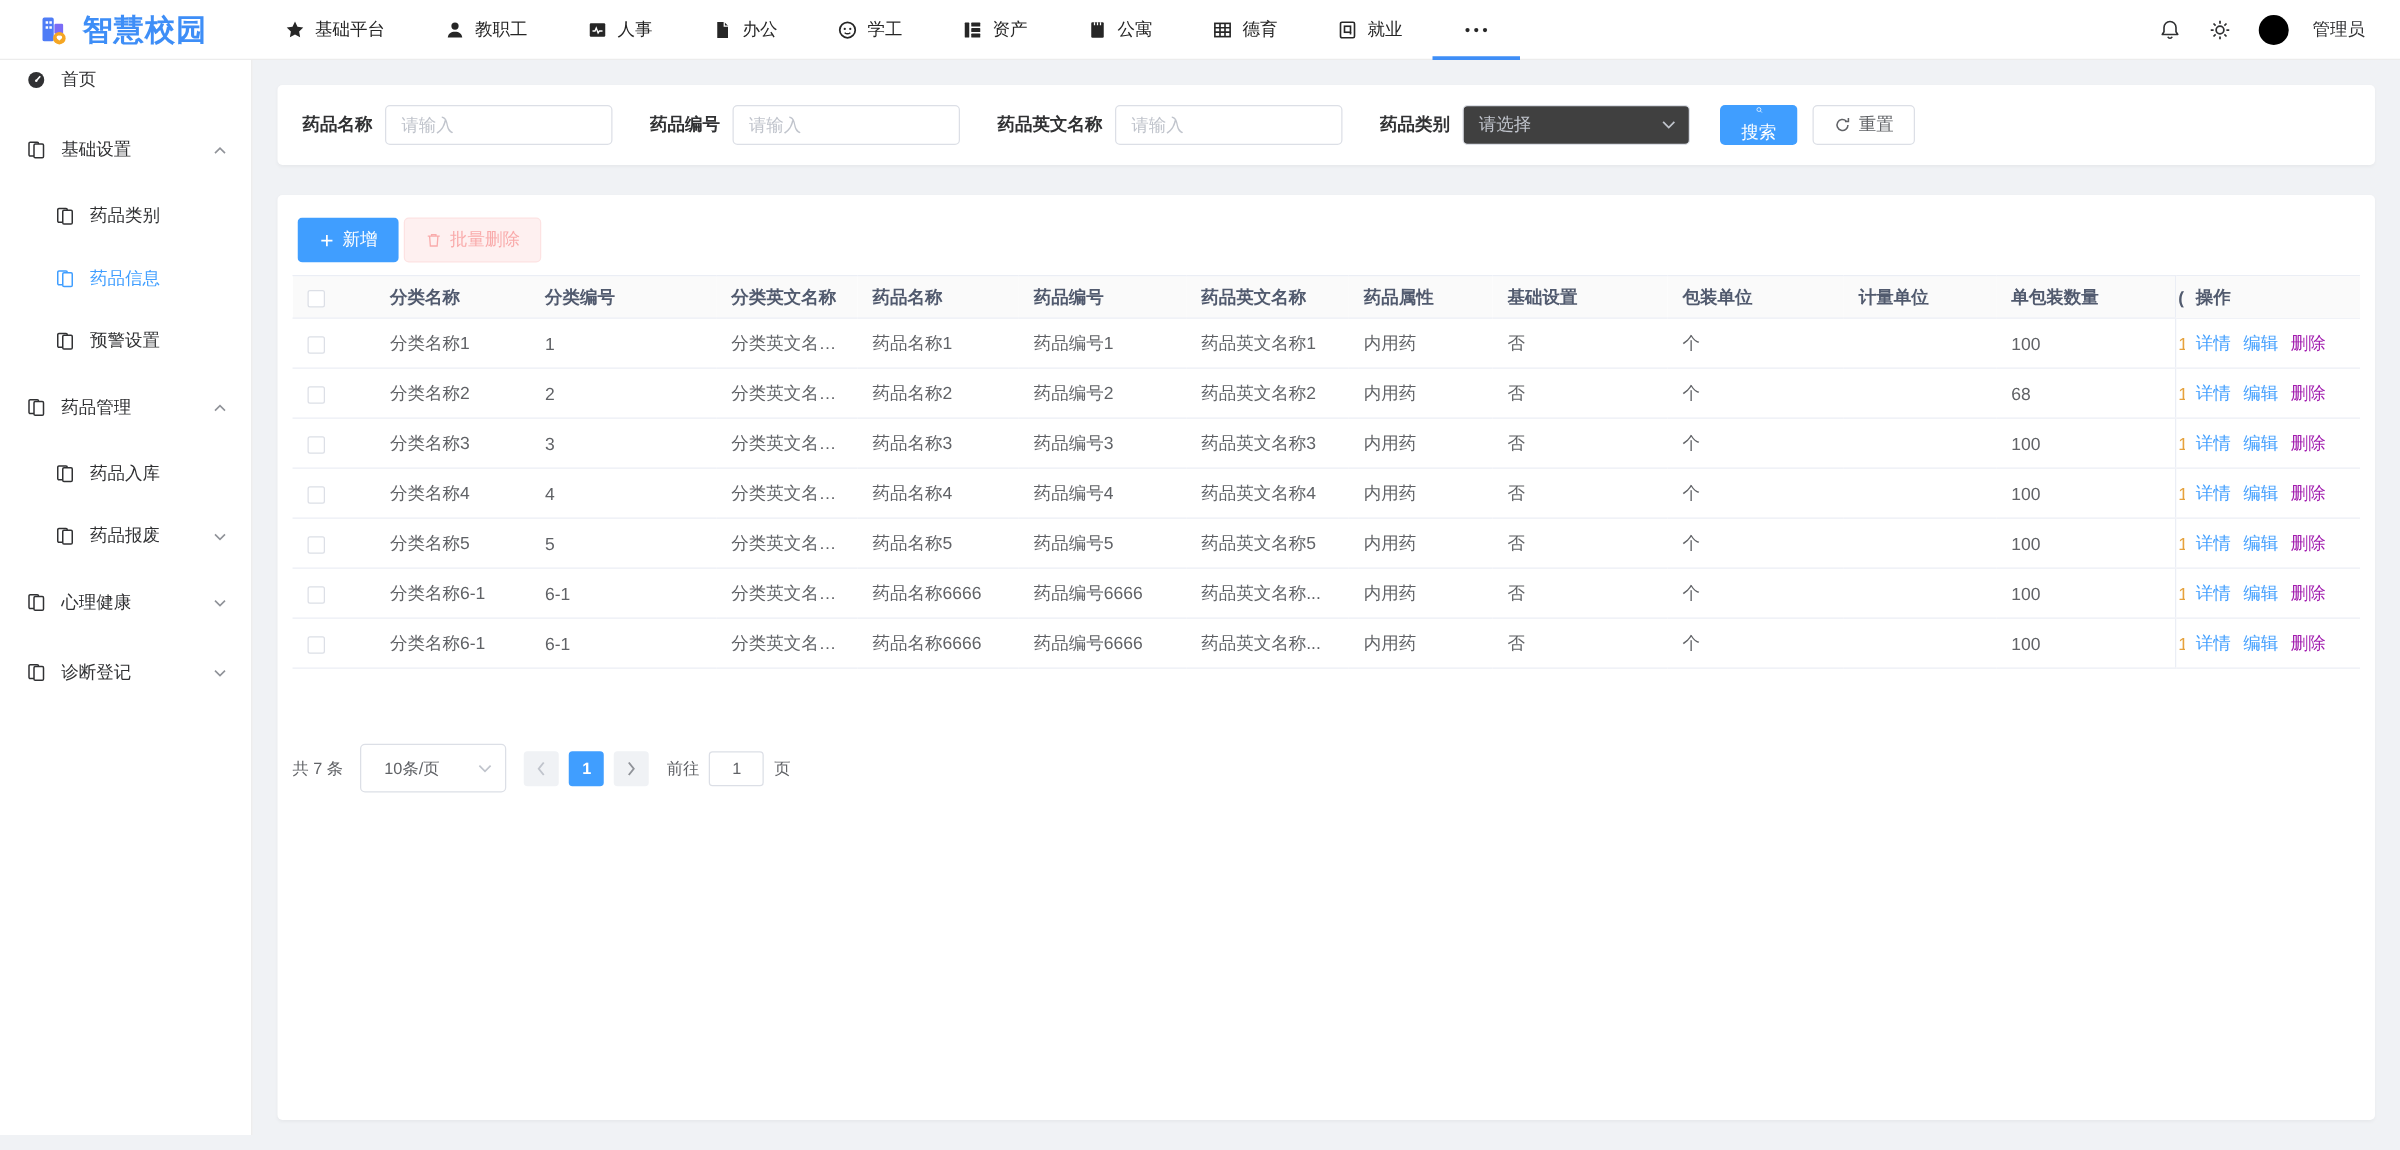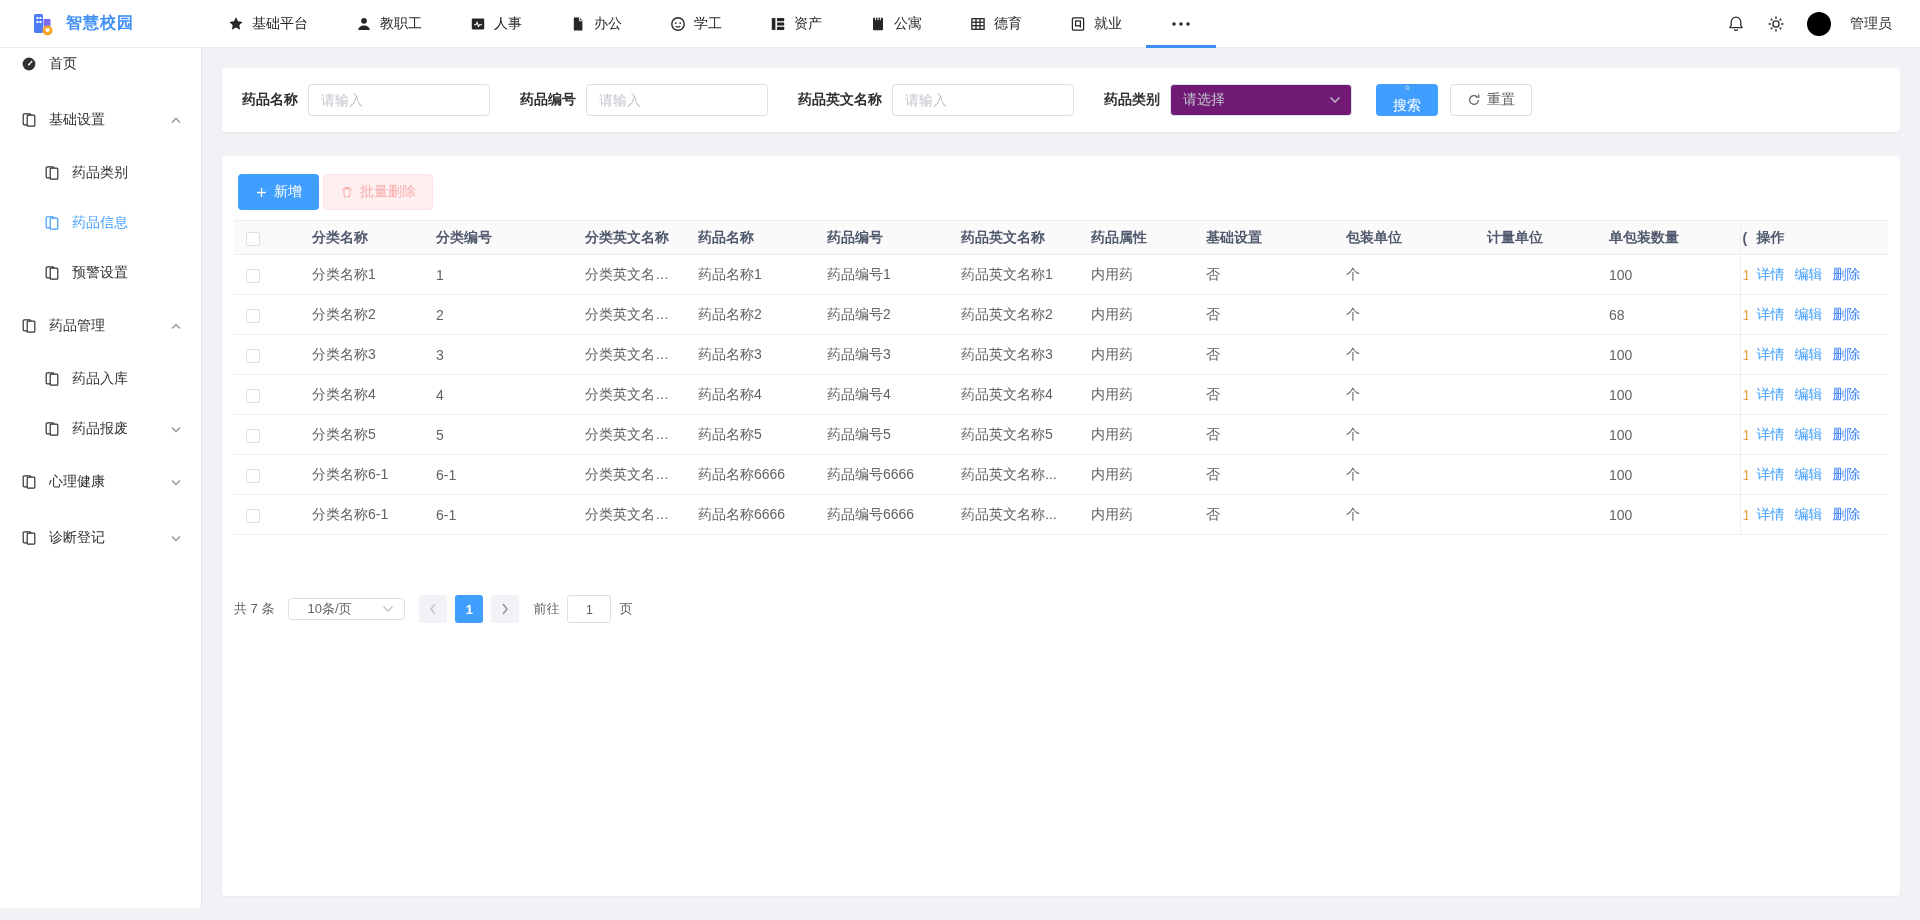--- a/index.html
+++ b/index.html
@@ -1,21 +1,21 @@
 <!DOCTYPE html>
 <html><head>
 <meta charset="utf-8">
 <style>
   * { margin:0; padding:0; box-sizing:border-box; }
   html,body { width:1920px; height:920px; overflow:hidden; font-family:"Liberation Sans","DejaVu Sans",sans-serif; font-size:14px; color:#303133; background:#f0f2f5; }
 
   
   .header { position:absolute; left:0; top:0; width:1920px; height:48px; background:#fff; border-bottom:1px solid #ececec; display:flex; align-items:center; z-index:30; }
   .logo { display:flex; align-items:center; gap:10px; width:202px; padding-left:30px; }
-  .logo-title { font-size:16px; font-weight:bold; color:#3e8ef7; letter-spacing:1px; white-space:nowrap; }
+  .logo-title { font-size:24px; font-weight:bold; color:#3e8ef7; letter-spacing:1px; white-space:nowrap; }
   .topnav { display:flex; align-items:center; height:48px; margin-left:2px; }
   .topnav-item { display:flex; align-items:center; gap:8px; height:48px; padding:0 24px; cursor:pointer; color:#262626; white-space:nowrap; border-bottom:3px solid transparent; padding-top:3px; }
   .topnav-item svg { flex:0 0 auto; }
   .topnav-item.active { border-bottom-color:#3e8ef7; }
   .header-right { margin-left:auto; display:flex; align-items:center; gap:22px; padding-right:28px; color:#303133; }
   .avatar { width:24px; height:24px; border-radius:50%; background:#000; }
   .user-wrap { display:flex; align-items:center; gap:19px; cursor:pointer; }
   .hicon { display:flex; cursor:pointer; color:#303133; }
 
   
@@ -29,21 +29,21 @@
   .chev { color:#909399; display:flex; }
 
   
   .main { position:absolute; left:202px; top:48px; width:1718px; height:872px; background:#f0f2f5; overflow:hidden; }
   .card { background:#fff; border-radius:4px; box-shadow:0 1px 3px rgba(0,0,0,0.04); }
   .filter-card { margin:20px 20px 0; height:64px; display:flex; align-items:center; padding:0 20px; }
   .f-group { display:flex; align-items:center; margin-right:30px; }
   .f-label { font-weight:bold; color:#303133; margin-right:10px; white-space:nowrap; }
   .f-input { width:182px; height:32px; border:1px solid #dcdfe6; border-radius:4px; padding:0 12px; font-size:14px; color:#606266; outline:none; font-family:inherit; }
   .f-input::placeholder { color:#c0c4cc; }
-  .f-select { width:182px; height:32px; border:1px solid #dcdfe6; border-radius:4px; padding:0 10px 0 12px; display:flex; align-items:center; justify-content:space-between; color:#c0c4cc; cursor:pointer; background:#701a75; }
+  .f-select { width:182px; height:32px; border:1px solid #dcdfe6; border-radius:4px; padding:0 10px 0 12px; display:flex; align-items:center; justify-content:space-between; color:#c0c4cc; cursor:pointer; background:#404040; }
   .btn { display:inline-flex; align-items:center; justify-content:center; gap:6px; height:32px; border-radius:4px; border:1px solid transparent; cursor:pointer; font-size:14px; padding:0 16px; white-space:nowrap; }
   .btn-primary { background:#409eff; color:#fff; }
   .btn-plain { background:#fff; border-color:#dcdfe6; color:#606266; }
   .btn-danger-disabled { background:#fef0f0; border-color:#fde2e2; color:#f9abab; cursor:not-allowed; }
   .btn-search { margin-left:24px;flex-direction:column; }
   .btn-reset { margin-left:12px; }
 
   .table-card { margin:24px 20px 0; height:740px; padding:18px 12px 0; position:relative; }
   .toolbar { display:flex; align-items:center; gap:4px; margin-left:4px; height:36px; }
   .toolbar .btn { height:36px; }
@@ -52,24 +52,24 @@
   .grid th, .grid td { text-align:left; padding:0 12px; border-bottom:1px solid #ebeef5; overflow:hidden; white-space:nowrap; text-overflow:ellipsis; font-weight:normal; }
   .grid thead th { height:34px; background:#fafafa; color:#515a6e; font-weight:bold; font-size:14px; }
   .grid tbody td { height:40px; color:#606266; font-size:14px; }
   .c-check { text-align:center; }
   .checkbox { display:inline-block; width:14px; height:14px; border:1px solid #dcdfe6; border-radius:2px; background:#fff; vertical-align:middle; cursor:pointer; }
   .c-op { position:relative; border-left:1px solid #ebeef5; box-shadow:-10px 0 10px -8px rgba(0,0,0,0.15); padding-left:16px !important; }
   .sliver { position:absolute; left:2px; top:50%; transform:translateY(-50%); width:5px; overflow:hidden; pointer-events:none; }
   .sliver-h { color:#515a6e; font-weight:bold; }
   .sliver-row { color:#e6a23c; }
   .op-link { color:#409eff; text-decoration:none; margin-right:10px; cursor:pointer; }
-  .op-link.danger { color:#3b82f6; margin-right:0; }
+  .op-link.danger { color:#a21caf; margin-right:0; }
 
   .pagination { display:flex; align-items:center; justify-content:flex-start; gap:14px; margin-top:60px; padding-right:10px; color:#606266; font-size:13px; }
-  .pg-select { width:117px; height:22px; border:1px solid #dcdfe6; border-radius:4px; display:flex; align-items:center; justify-content:space-between; padding:0 10px 0 18px; color:#606266; cursor:pointer; background:#fff; }
+  .pg-select { width:117px; height:39px; border:1px solid #dcdfe6; border-radius:4px; display:flex; align-items:center; justify-content:space-between; padding:0 10px 0 18px; color:#606266; cursor:pointer; background:#fff; }
   .pg-btns { display:flex; align-items:center; gap:8px; }
   .pg-btn { width:28px; height:28px; border-radius:3px; background:#f0f2f5; display:flex; align-items:center; justify-content:center; cursor:pointer; }
   .pg-btn.prev { color:#c0c4cc; }
   .pg-btn.next { color:#909399; }
   .pg-page { width:28px; height:28px; border-radius:3px; background:#409eff; color:#fff; display:flex; align-items:center; justify-content:center; font-weight:bold; cursor:pointer; }
   .pg-goto { display:flex; align-items:center; gap:8px; }
   .pg-input { width:44px; height:28px; border:1px solid #dcdfe6; border-radius:3px; text-align:center; color:#606266; font-size:13px; outline:none; font-family:inherit; }
 </style>
 </head>
 <body>

